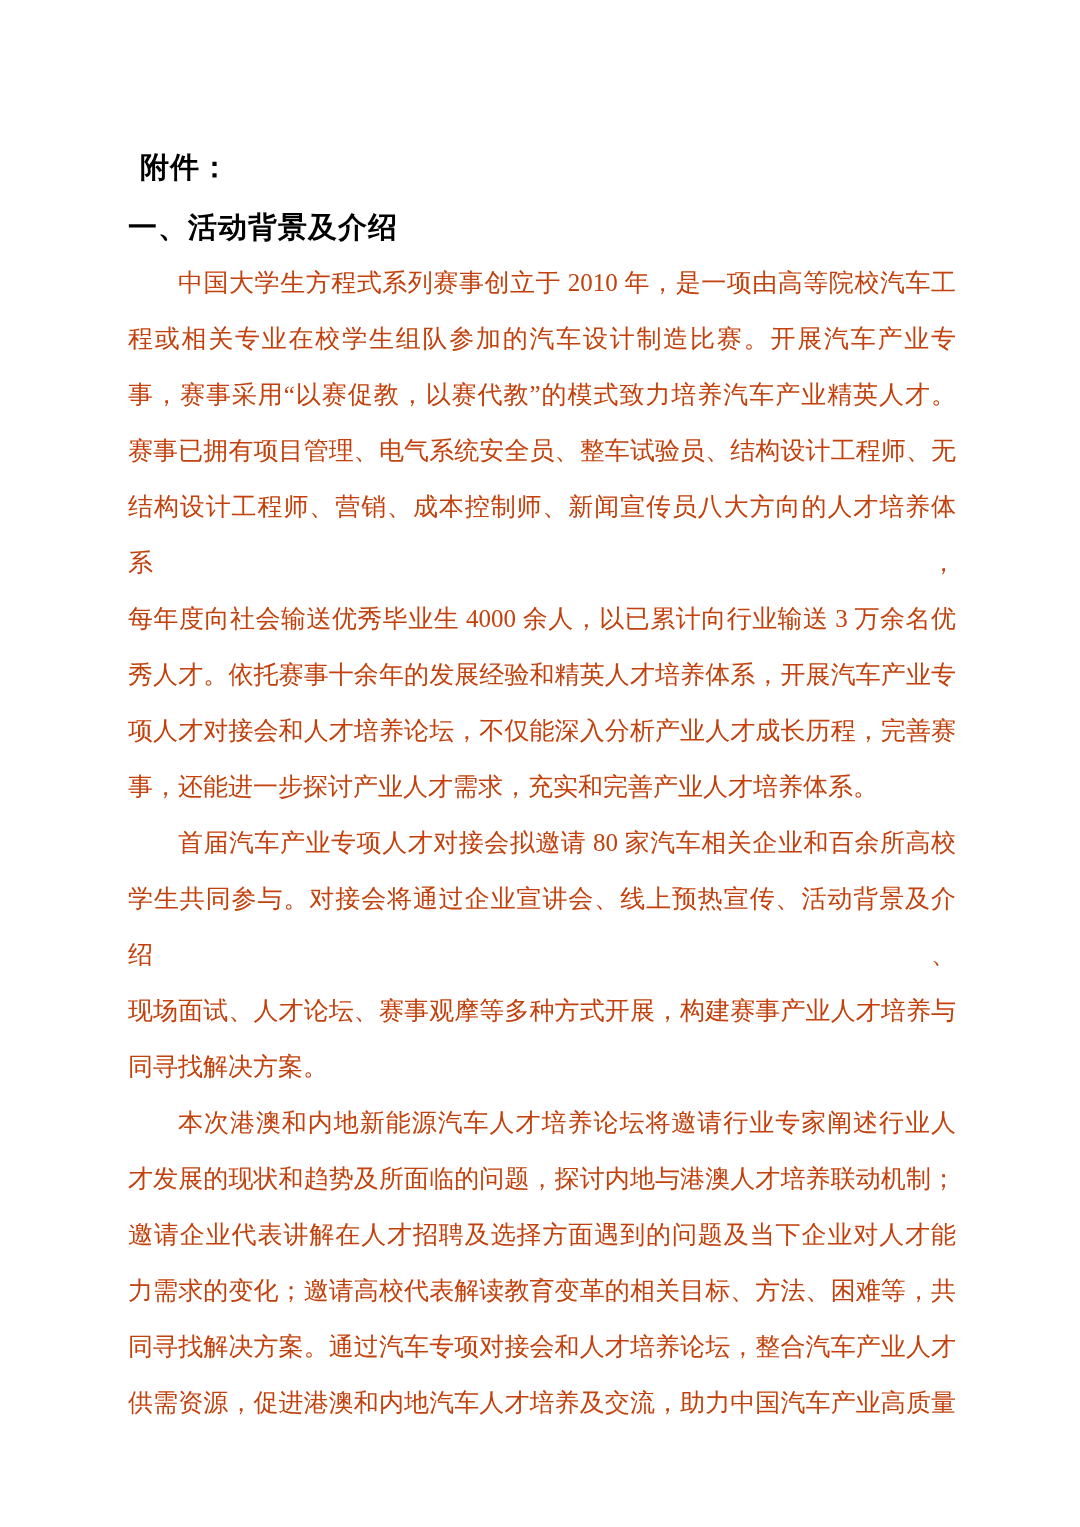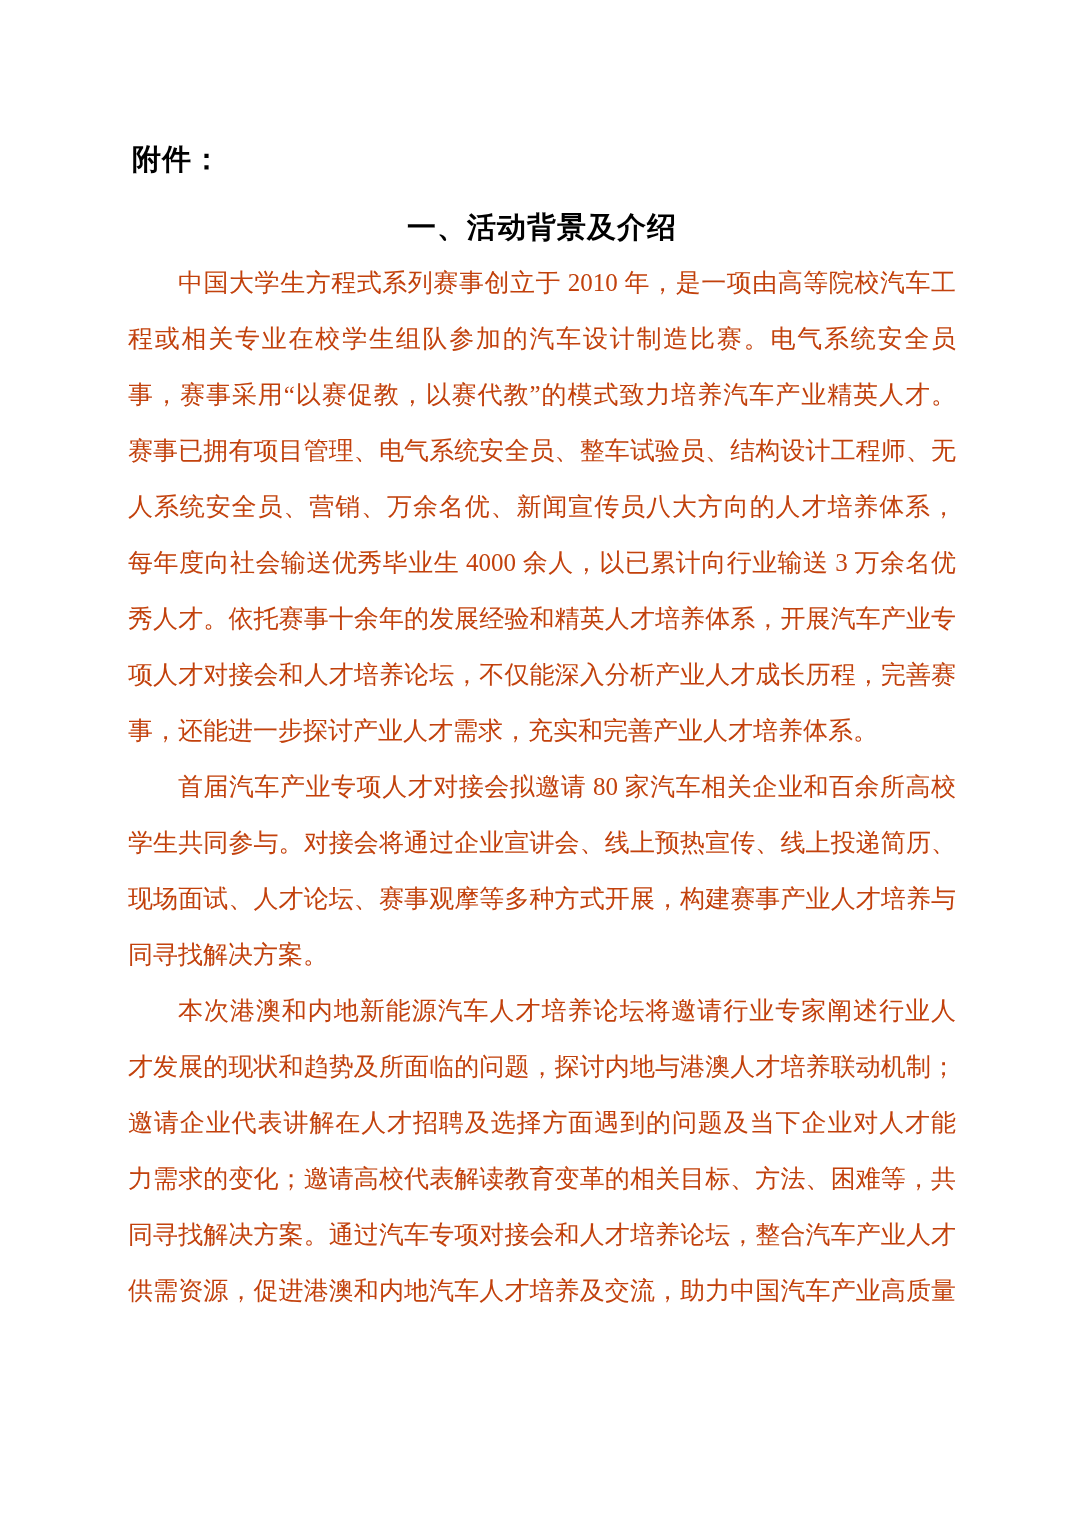--- a/index.html
+++ b/index.html
@@ -19,25 +19,24 @@
   }
   .heading {
     font-family: "Liberation Sans", "DejaVu Sans", sans-serif;
     font-weight: bold;
     font-size: 29px;
     line-height: 36px;
     color: #000000;
     letter-spacing: 1px;
   }
   .heading.attachment {
-    margin: 4px;
+    margin: 12px;
   }
   .heading.section {
-    margin-top: 32px;
-    text-align: center;
+    margin-top: 24px;
   }
   .doc-body {
     margin-top: 10px;
   }
   .line {
     font-family: "Liberation Serif", "DejaVu Serif", serif;
     font-size: 25px;
     line-height: 56px;
     color: #c2410c;
     text-align: left;
@@ -51,30 +50,30 @@
   }
 </style>
 </head>
 <body>
 
 <div class="page">
   <div class="heading attachment">附件：</div>
   <div class="heading section">一、活动背景及介绍</div>
   <div class="doc-body">
       <div class="line indent fill">中国大学生方程式系列赛事创立于 2010 年，是一项由高等院校汽车工</div>
-      <div class="line fill">程或相关专业在校学生组队参加的汽车设计制造比赛。电气系统安全员</div>
+      <div class="line fill">程或相关专业在校学生组队参加的汽车设计制造比赛。开展汽车产业专</div>
       <div class="line fill">事，赛事采用“以赛促教，以赛代教”的模式致力培养汽车产业精英人才。</div>
       <div class="line fill">赛事已拥有项目管理、电气系统安全员、整车试验员、结构设计工程师、无</div>
-      <div class="line fill">人系统安全员、营销、万余名优、新闻宣传员八大方向的人才培养体系，</div>
+      <div class="line fill">结构设计工程师、营销、成本控制师、新闻宣传员八大方向的人才培养体系，</div>
       <div class="line fill">每年度向社会输送优秀毕业生 4000 余人，以已累计向行业输送 3 万余名优</div>
       <div class="line fill">秀人才。依托赛事十余年的发展经验和精英人才培养体系，开展汽车产业专</div>
       <div class="line fill">项人才对接会和人才培养论坛，不仅能深入分析产业人才成长历程，完善赛</div>
       <div class="line">事，还能进一步探讨产业人才需求，充实和完善产业人才培养体系。</div>
       <div class="line indent fill">首届汽车产业专项人才对接会拟邀请 80 家汽车相关企业和百余所高校</div>
-      <div class="line fill">学生共同参与。对接会将通过企业宣讲会、线上预热宣传、线上投递简历、</div>
+      <div class="line fill">学生共同参与。对接会将通过企业宣讲会、线上预热宣传、活动背景及介绍、</div>
       <div class="line fill">现场面试、人才论坛、赛事观摩等多种方式开展，构建赛事产业人才培养与</div>
       <div class="line">同寻找解决方案。</div>
       <div class="line indent fill">本次港澳和内地新能源汽车人才培养论坛将邀请行业专家阐述行业人</div>
       <div class="line fill">才发展的现状和趋势及所面临的问题，探讨内地与港澳人才培养联动机制；</div>
       <div class="line fill">邀请企业代表讲解在人才招聘及选择方面遇到的问题及当下企业对人才能</div>
       <div class="line fill">力需求的变化；邀请高校代表解读教育变革的相关目标、方法、困难等，共</div>
       <div class="line fill">同寻找解决方案。通过汽车专项对接会和人才培养论坛，整合汽车产业人才</div>
       <div class="line fill">供需资源，促进港澳和内地汽车人才培养及交流，助力中国汽车产业高质量</div>
     </div>
 </div>

